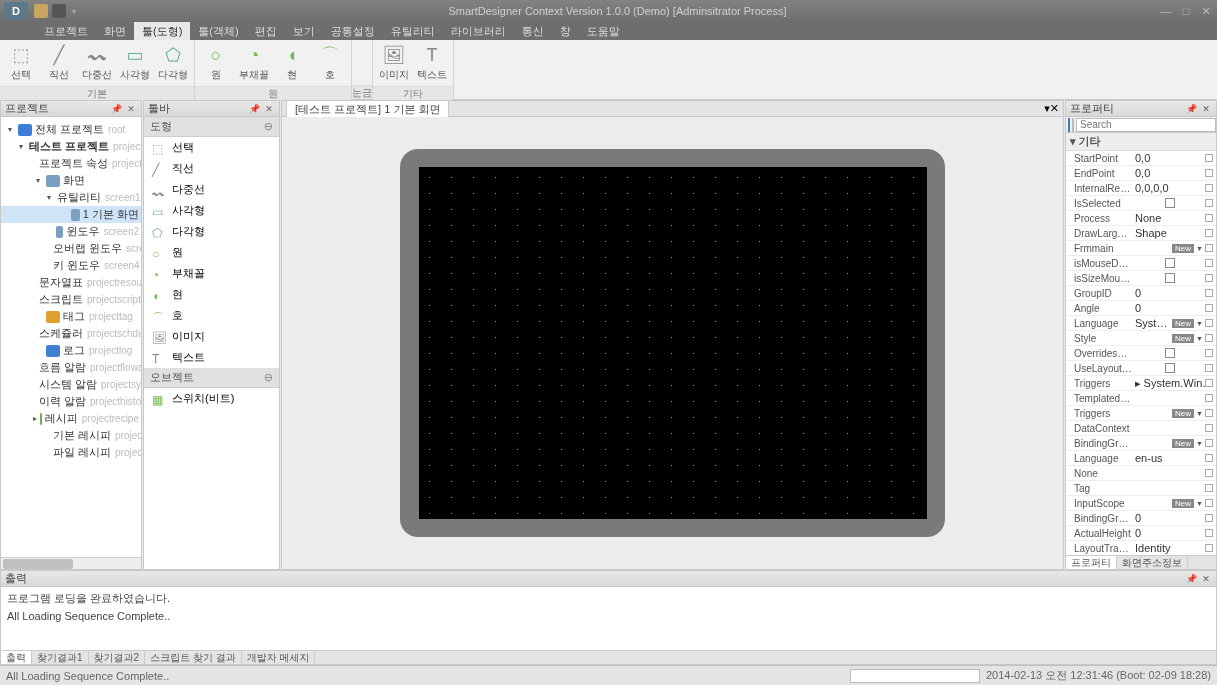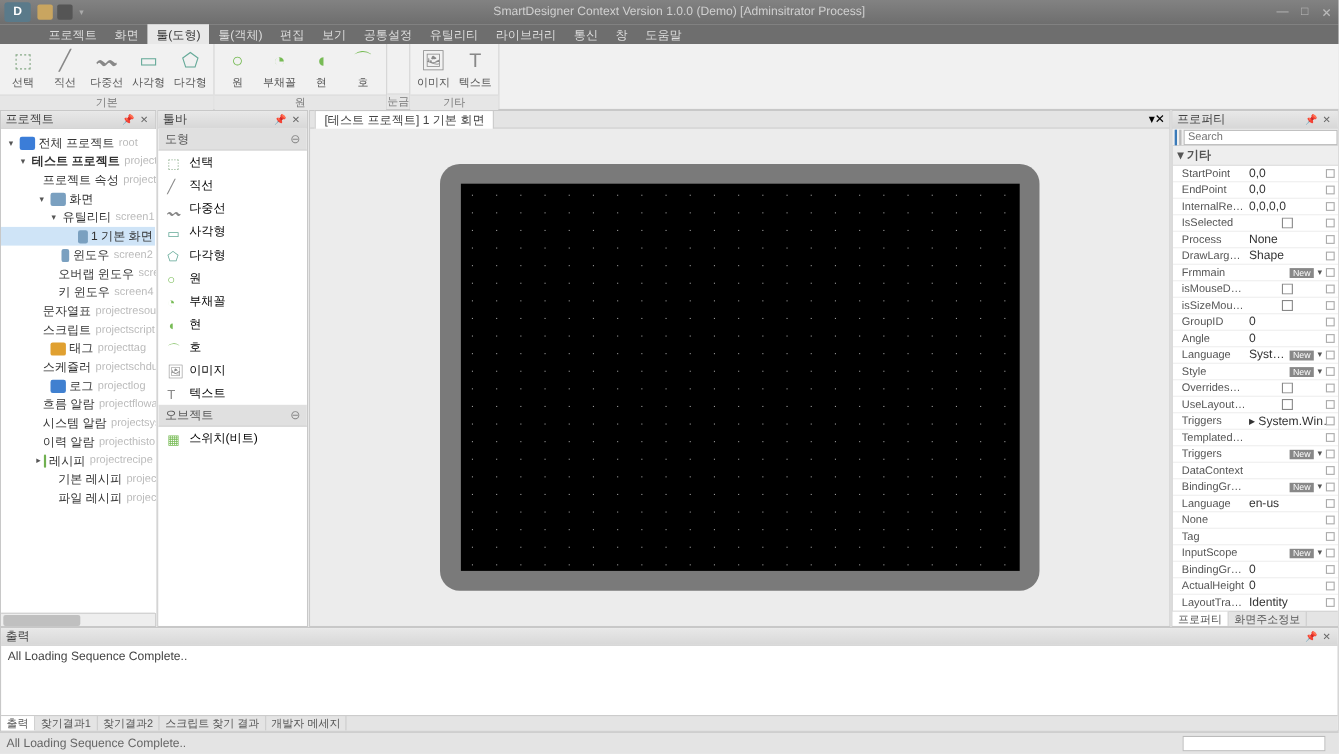--- a/index.html
+++ b/index.html
@@ -1128,28 +1128,30 @@
 </div>
 
 <div class="panel outpanel" style="flex-direction:column">
   <div class="panelhdr">
     <span>출력</span>
     <span class="spacer"></span>
     <span class="pbtn">📌</span>
     <span class="pbtn">✕</span>
   </div>
   <div class="outbody" id="outbody">
+      <div>프로그램 로딩을 완료하였습니다.</div>
       <div>All Loading Sequence Complete..</div>
     </div>
   <div class="outtabs" id="outtabs">
       <div class="pft active">출력</div>
       <div class="pft">찾기결과1</div>
       <div class="pft">찾기결과2</div>
       <div class="pft">스크립트 찾기 결과</div>
       <div class="pft">개발자 메세지</div>
     </div>
 </div>
 
 <div class="statusbar">
   <span>All Loading Sequence Complete..</span>
   <span style="flex:1"></span>
   <div class="sbox"></div>
+  <span>2014-02-13 오전 12:31:46 (Boot: 02-09 18:28)</span>
 </div>
 
 </body></html>

